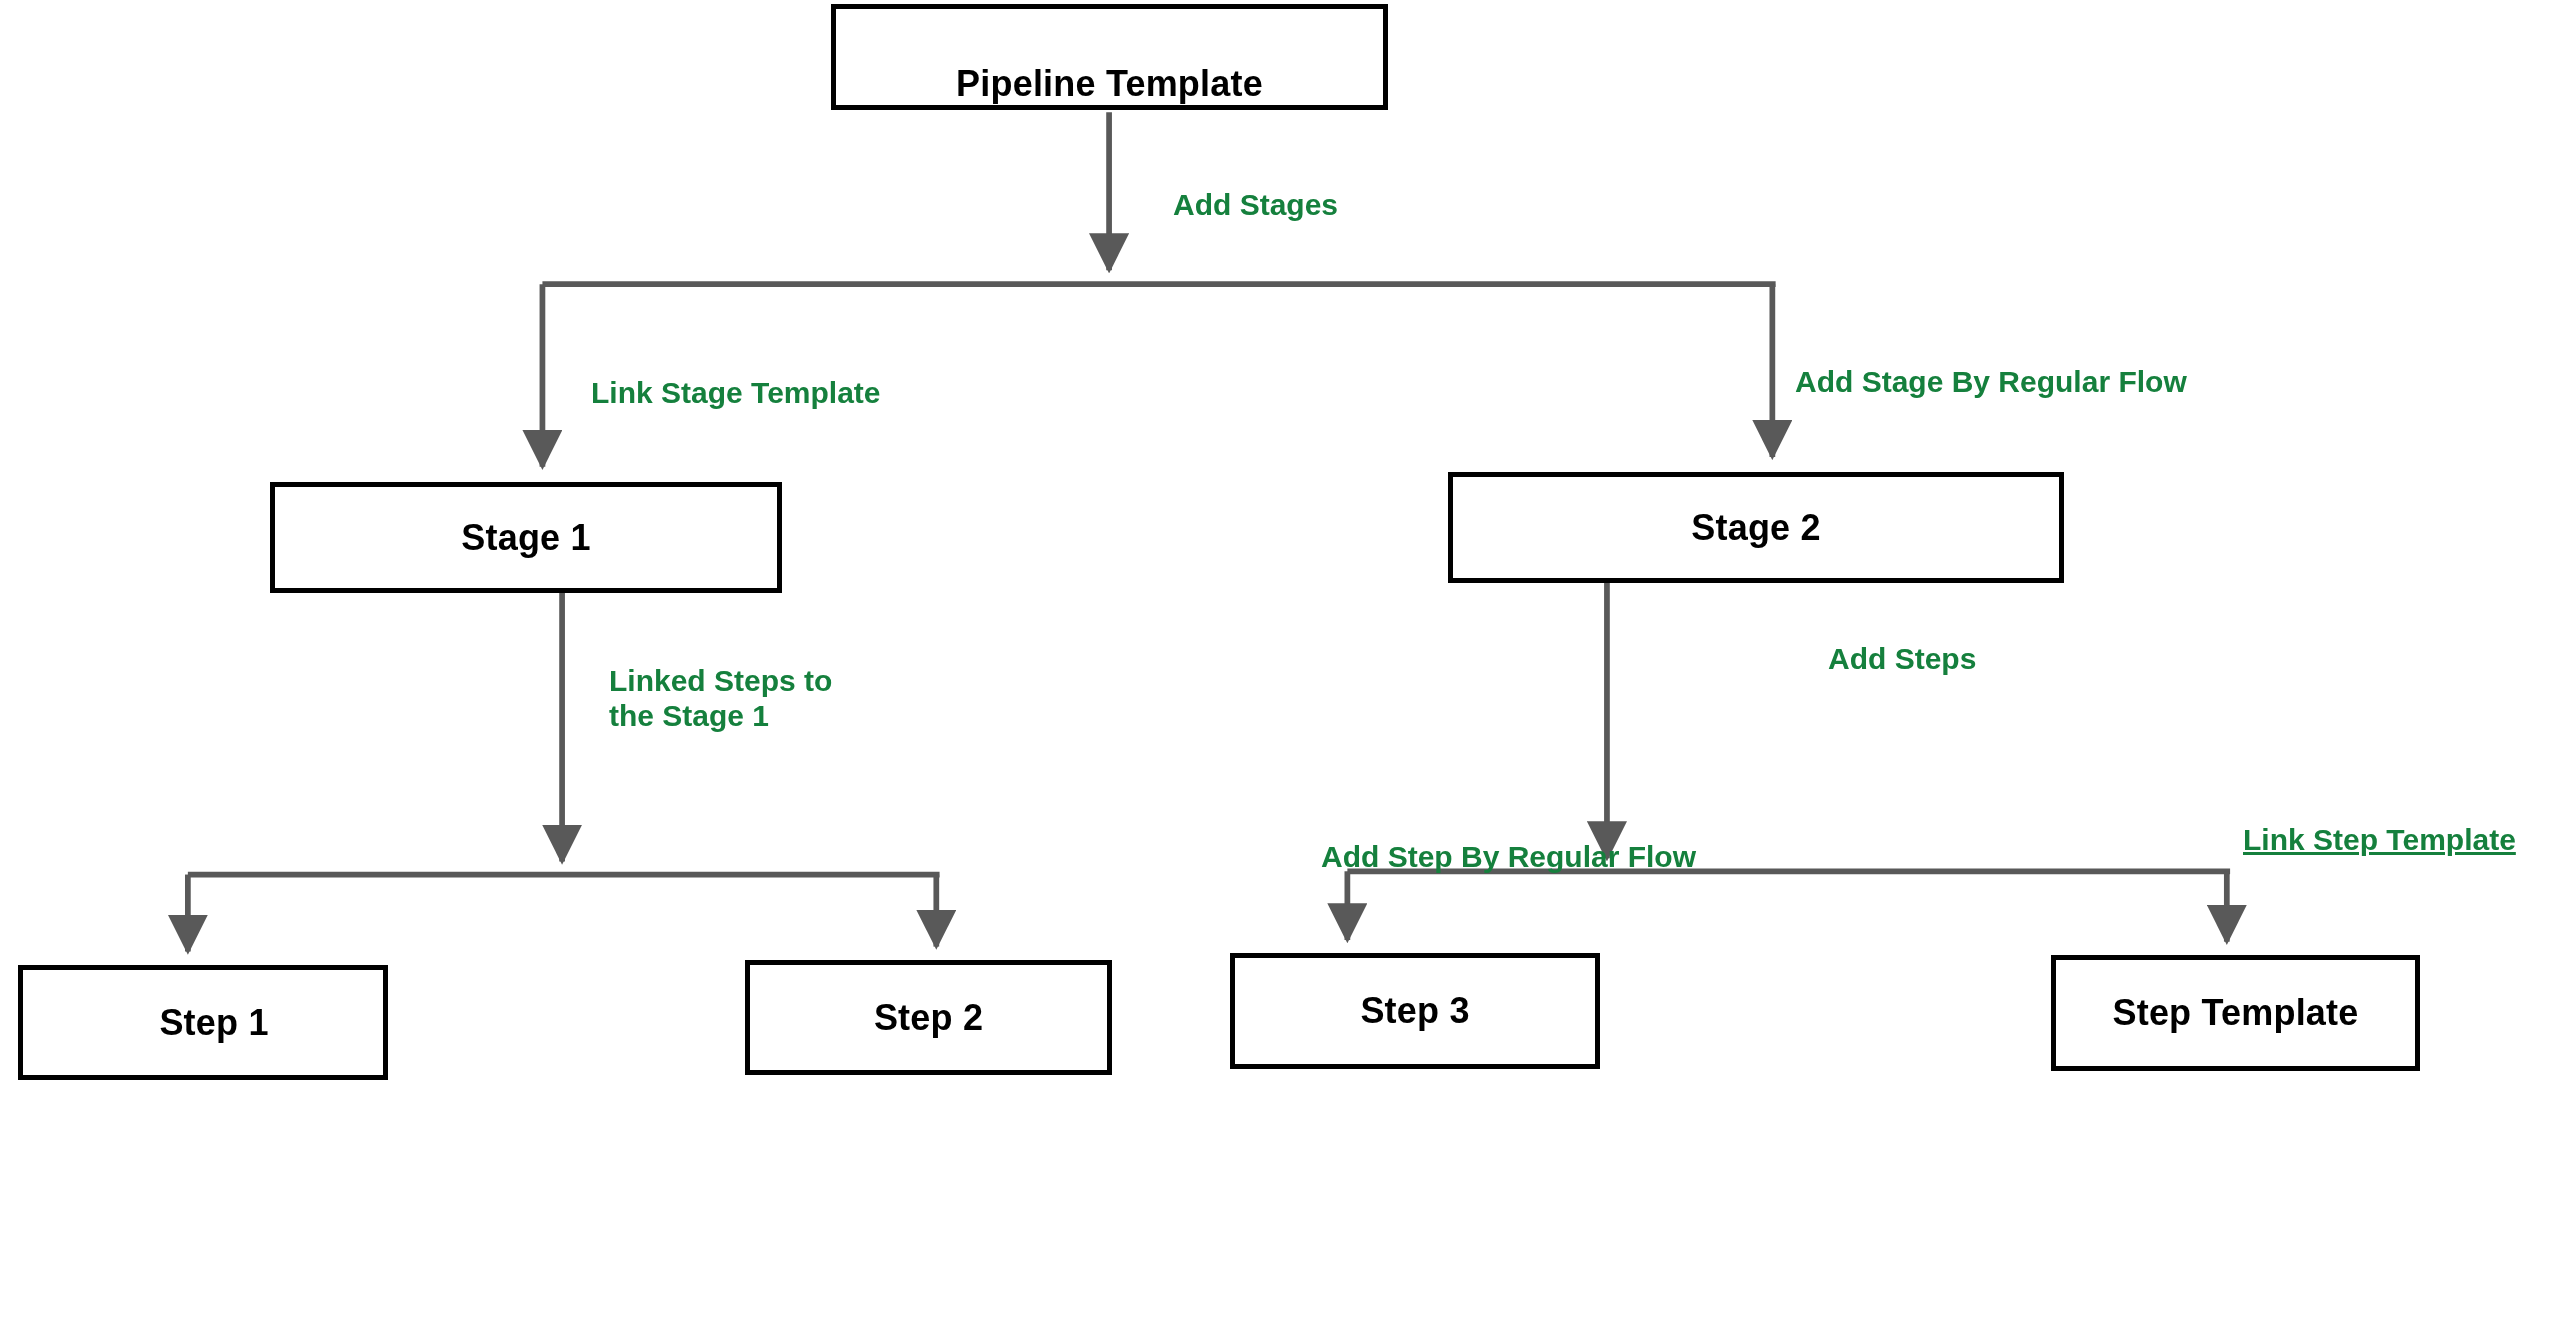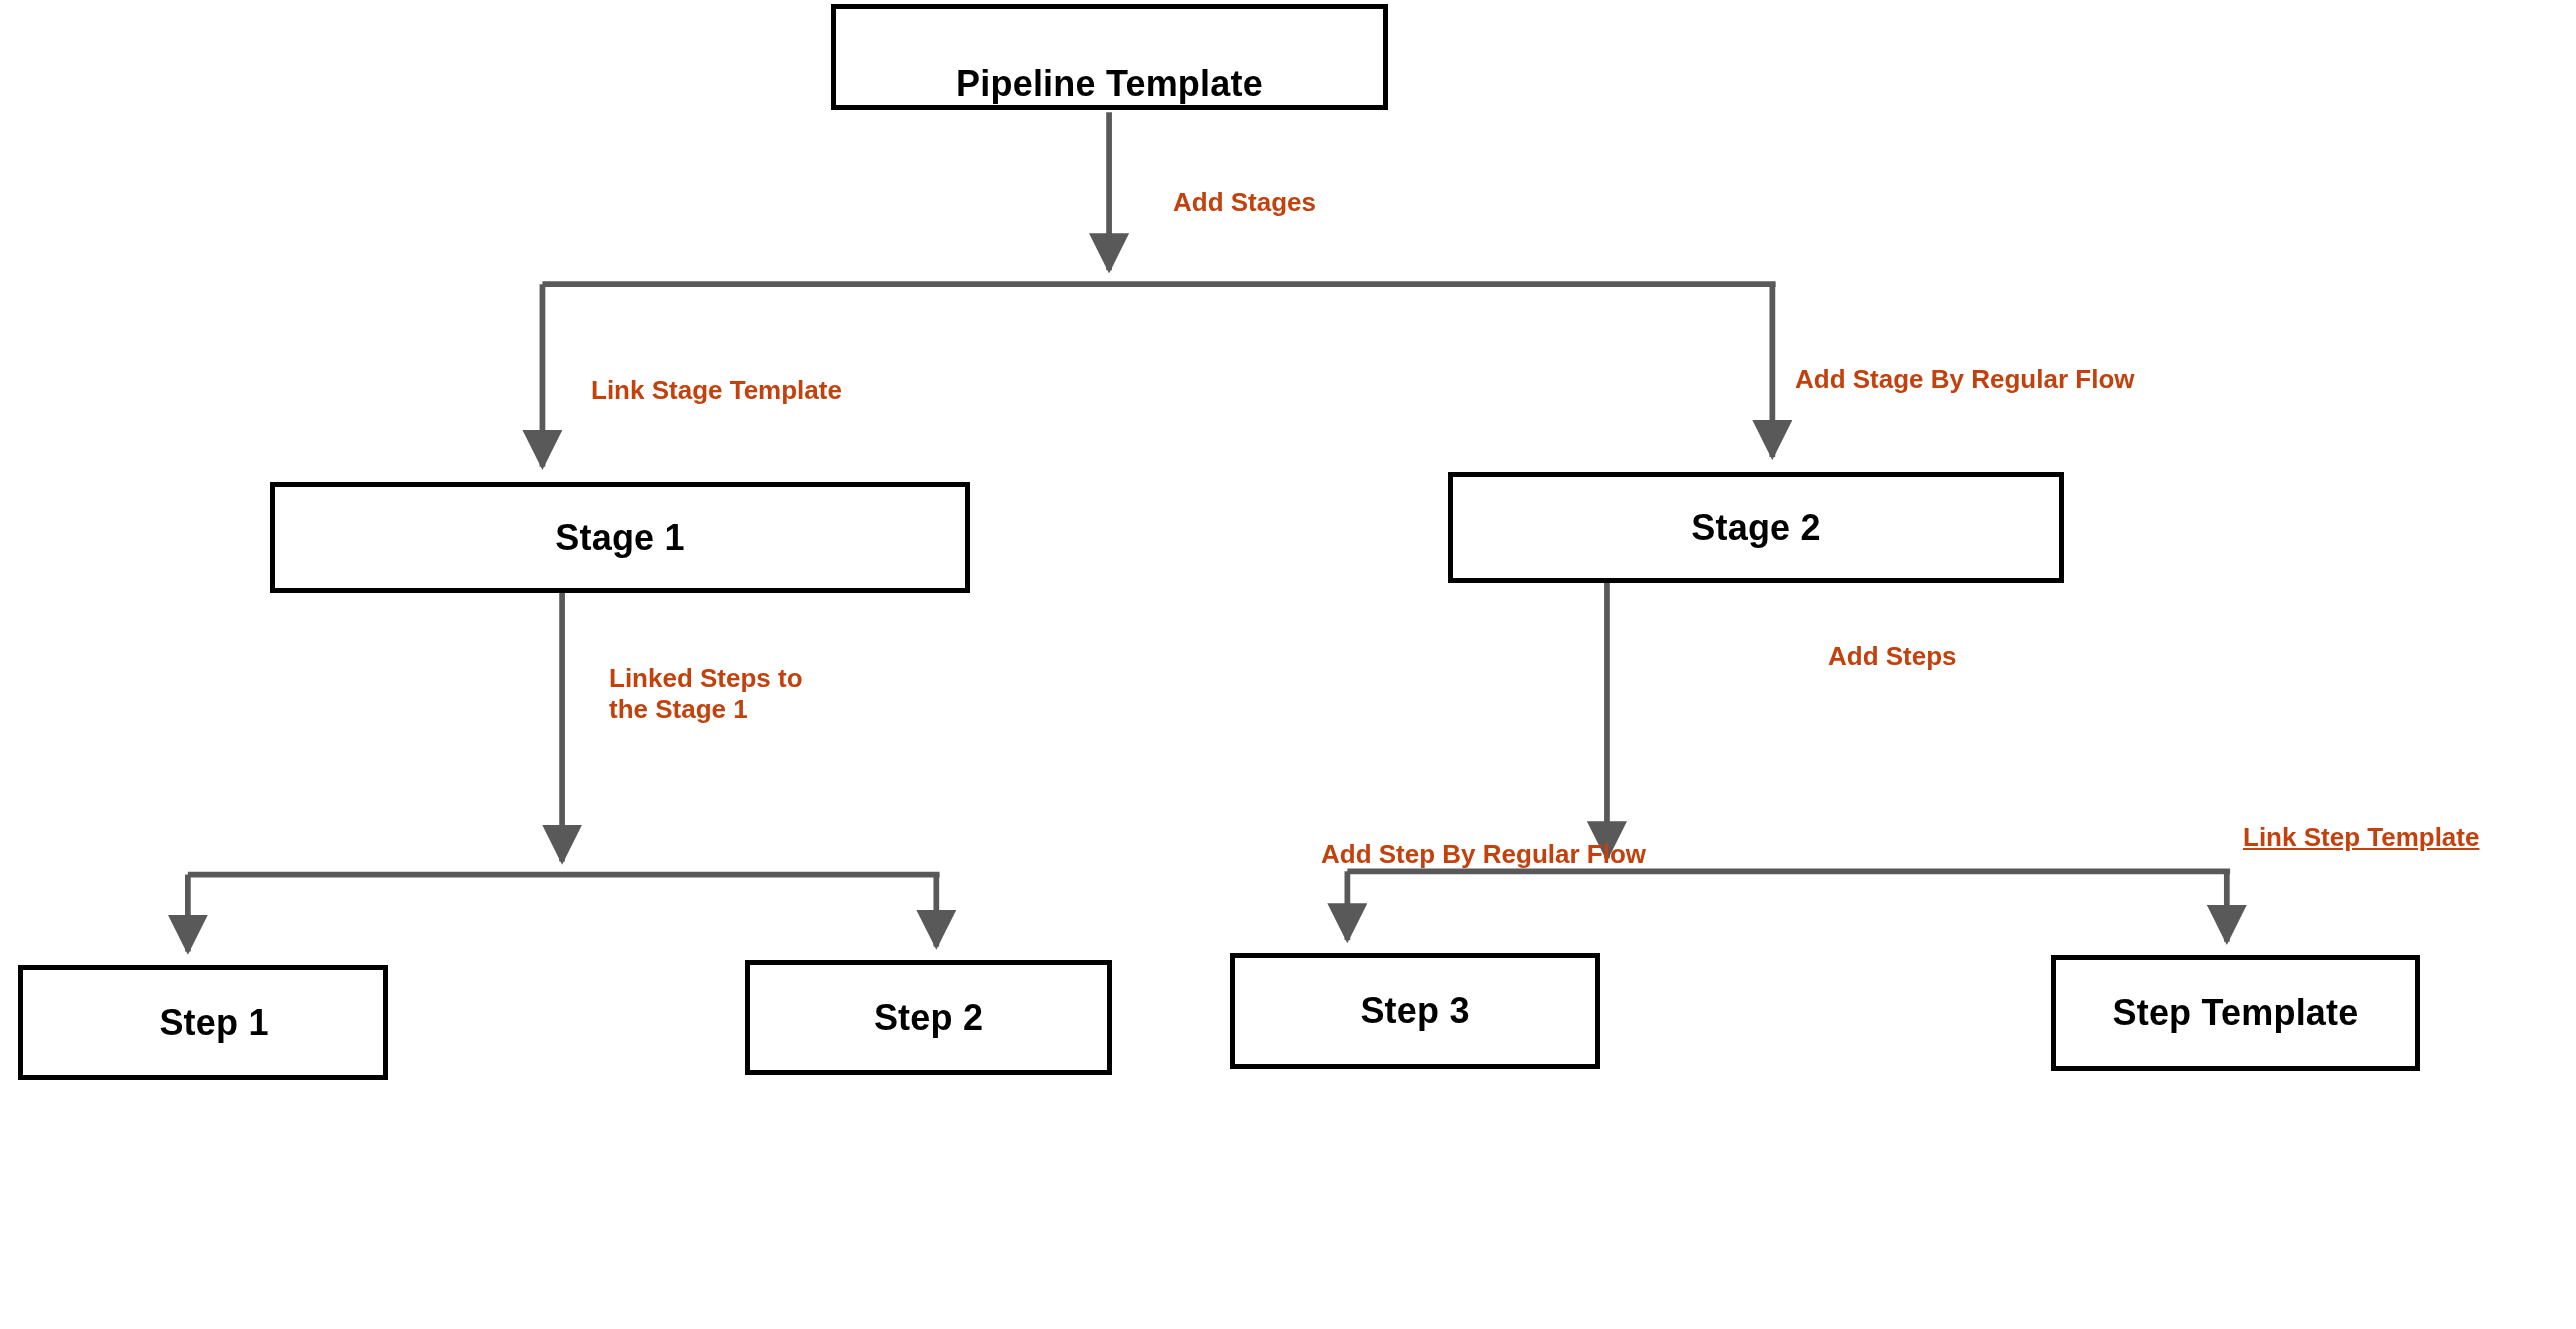--- a/index.html
+++ b/index.html
@@ -40,23 +40,23 @@
     font-size: 36px;
     color: #000000;
     letter-spacing: 0.2px;
     white-space: nowrap;
     text-align: center;
   }
   .edge-label {
     position: absolute;
     font-family: "Liberation Sans", sans-serif;
     font-weight: bold;
-    font-size: 26px;
+    font-size: 30px;
     line-height: 1.18;
-    color: #c2410c;
+    color: #15803d;
     white-space: pre-line;
   }
 </style>
 </head>
 <body>
 
 <div id="canvas">
 
   <svg id="flow-svg" viewBox="0 0 3145 1623">
     <defs>
@@ -88,21 +88,21 @@
 
       <path d="M 1645 1064 L 1645 1148" marker-end="url(#arrowhead)"></path>
       <path d="M 2719 1064 L 2719 1150" marker-end="url(#arrowhead)"></path>
     </g>
   </svg>
 
   <div class="node-box" style="left:831px; top:4.1px; width:557px; height:106px;align-items:flex-end;">
     <span class="node-label">Pipeline Template</span>
   </div>
 
-  <div class="node-box" style="left:270px; top:482px; width:700px; height:111px;">
+  <div class="node-box" style="left:270px; top:482px; width:512px; height:111px;">
     <span class="node-label">Stage 1</span>
   </div>
 
   <div class="node-box" style="left:1448px; top:472px; width:616px; height:111px;">
     <span class="node-label">Stage 2</span>
   </div>
 
   <div class="node-box" style="left:18px; top:965px; width:370px; height:115px;padding-left:22px;">
     <span class="node-label">Step 1</span>
   </div>

